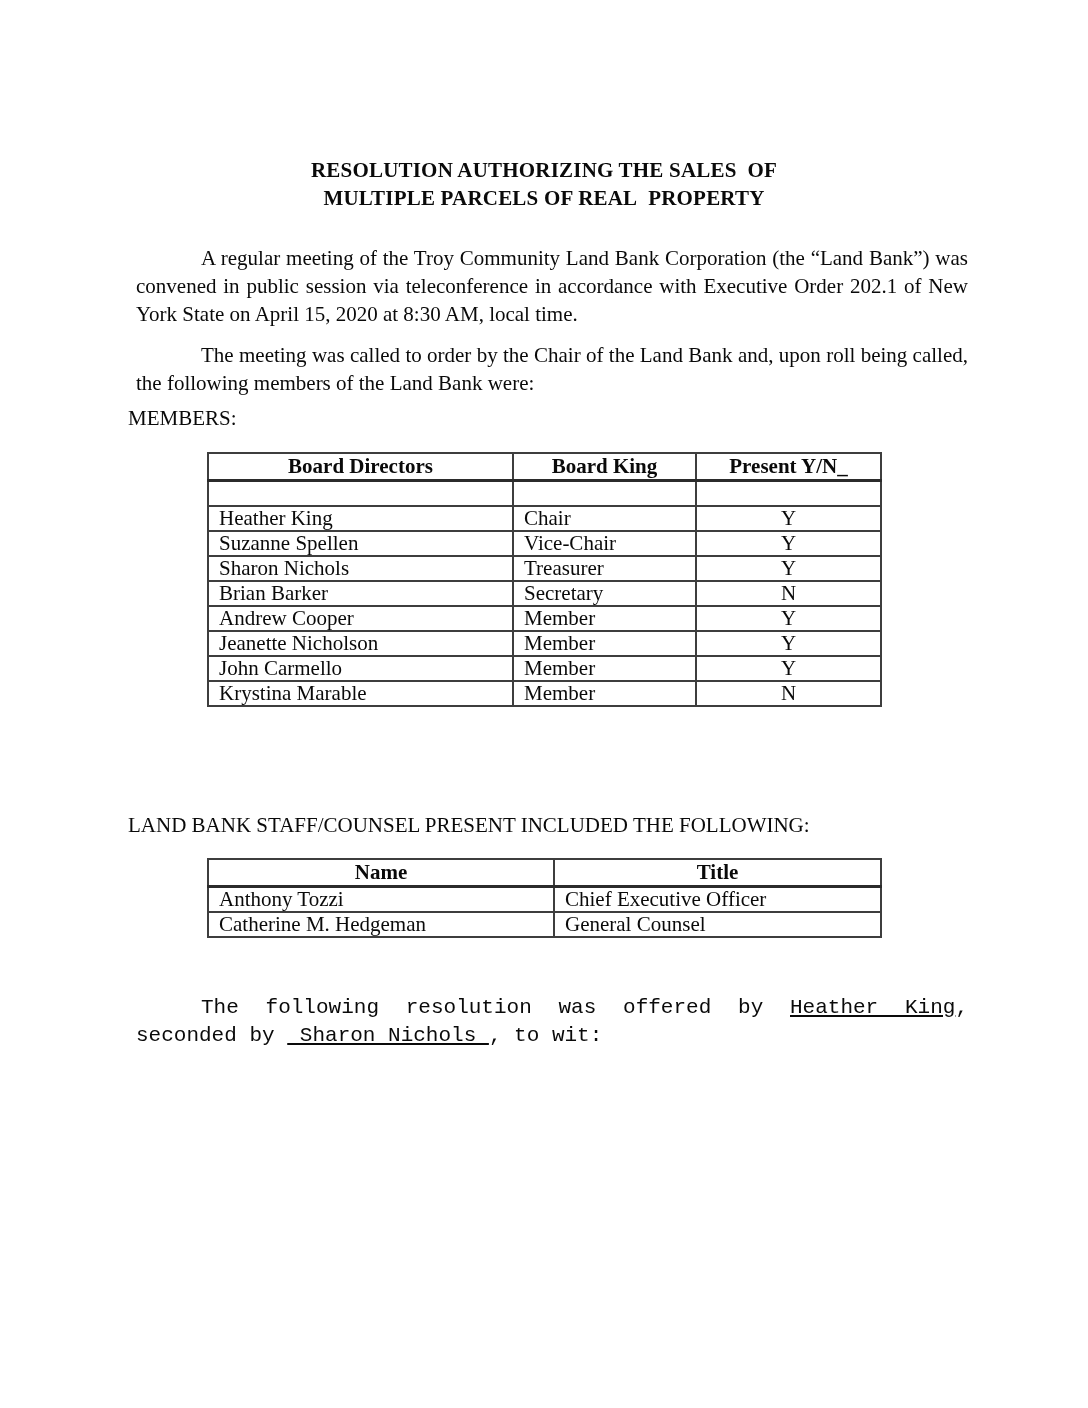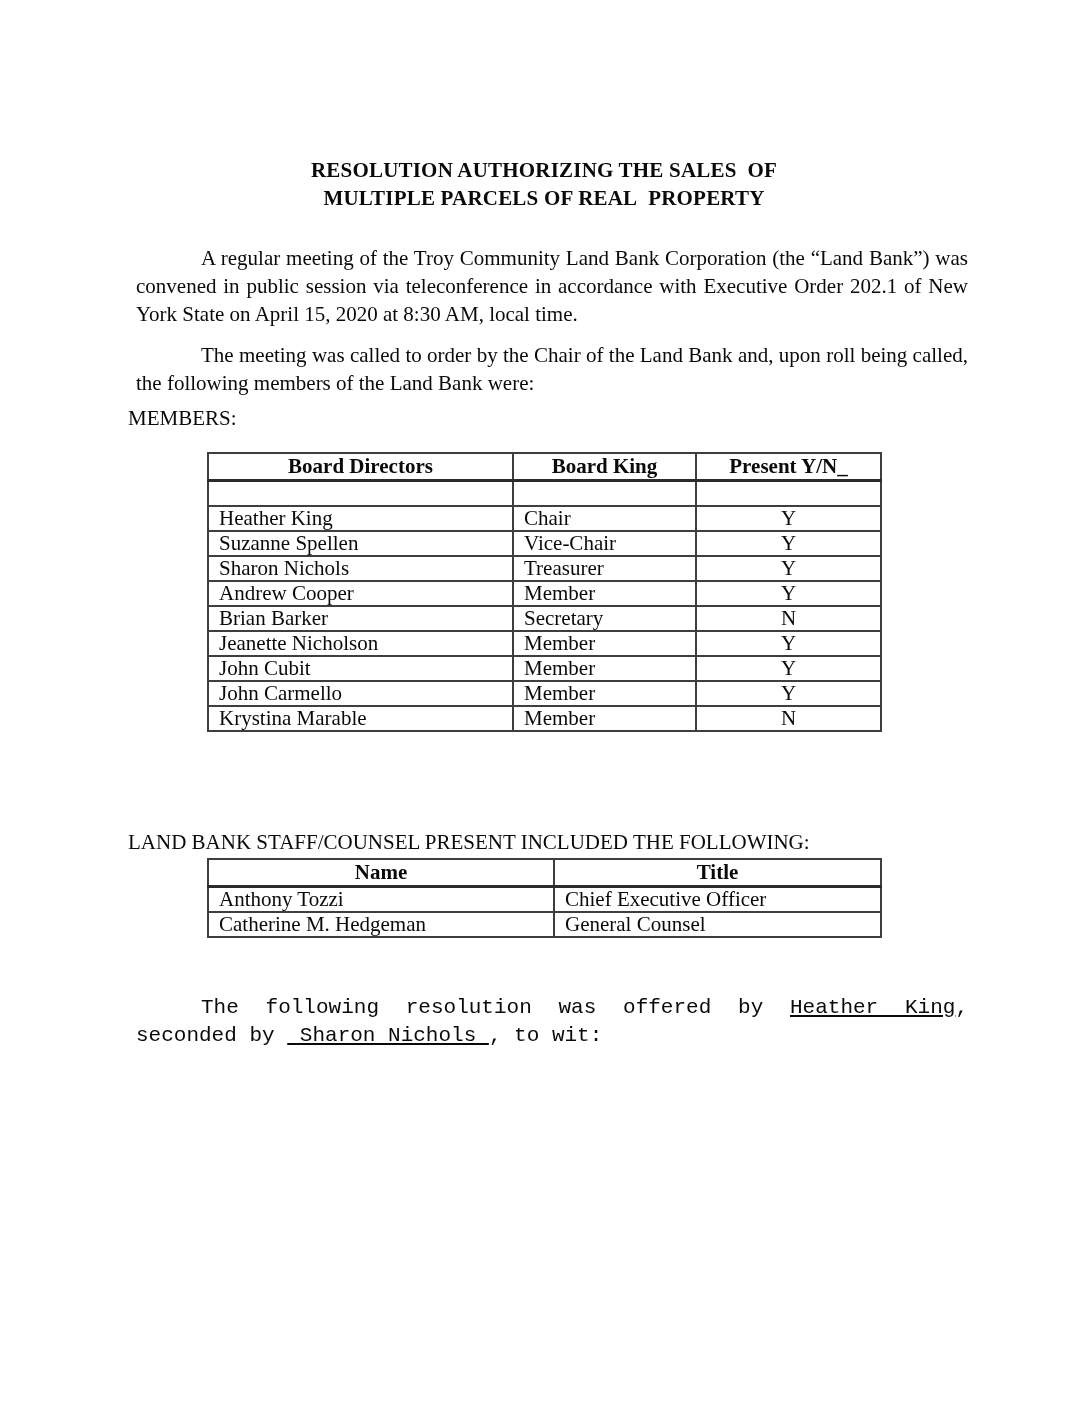--- a/index.html
+++ b/index.html
@@ -39,21 +39,21 @@
   .para.indent { text-indent: 65px; }
   .p1 { top: 236px; }
   .p2 { top: 333px; }
   .section-label {
     position: absolute;
     left: 128px;
     width: 832px;
     margin: 0;
   }
   .members-label { top: 404px; }
-  .staff-heading { top: 811px; margin-top: 17px; }
+  .staff-heading { top: 811px; }
   .closing { top: 986px; font-family: Liberation Mono, monospace; }
   .closing u { text-decoration: underline; }
 
   table.doc-table {
     position: absolute;
     left: 207px;
     width: 673px;
     border-collapse: collapse;
     table-layout: fixed;
     font-size: 21px;
@@ -130,36 +130,31 @@
           <td>Suzanne Spellen</td>
           <td>Vice-Chair</td>
           <td>Y</td>
         </tr>
         <tr>
           <td>Sharon Nichols</td>
           <td>Treasurer</td>
           <td>Y</td>
         </tr>
         <tr>
+          <td>Brian Barker</td>
+          <td>Secretary</td>
+          <td>N</td>
+        </tr>
+        <tr>
           <td>Andrew Cooper</td>
           <td>Member</td>
           <td>Y</td>
         </tr>
         <tr>
-          <td>Brian Barker</td>
-          <td>Secretary</td>
-          <td>N</td>
-        </tr>
-        <tr>
           <td>Jeanette Nicholson</td>
-          <td>Member</td>
-          <td>Y</td>
-        </tr>
-        <tr>
-          <td>John Cubit</td>
           <td>Member</td>
           <td>Y</td>
         </tr>
         <tr>
           <td>John Carmello</td>
           <td>Member</td>
           <td>Y</td>
         </tr>
         <tr>
           <td>Krystina Marable</td>

